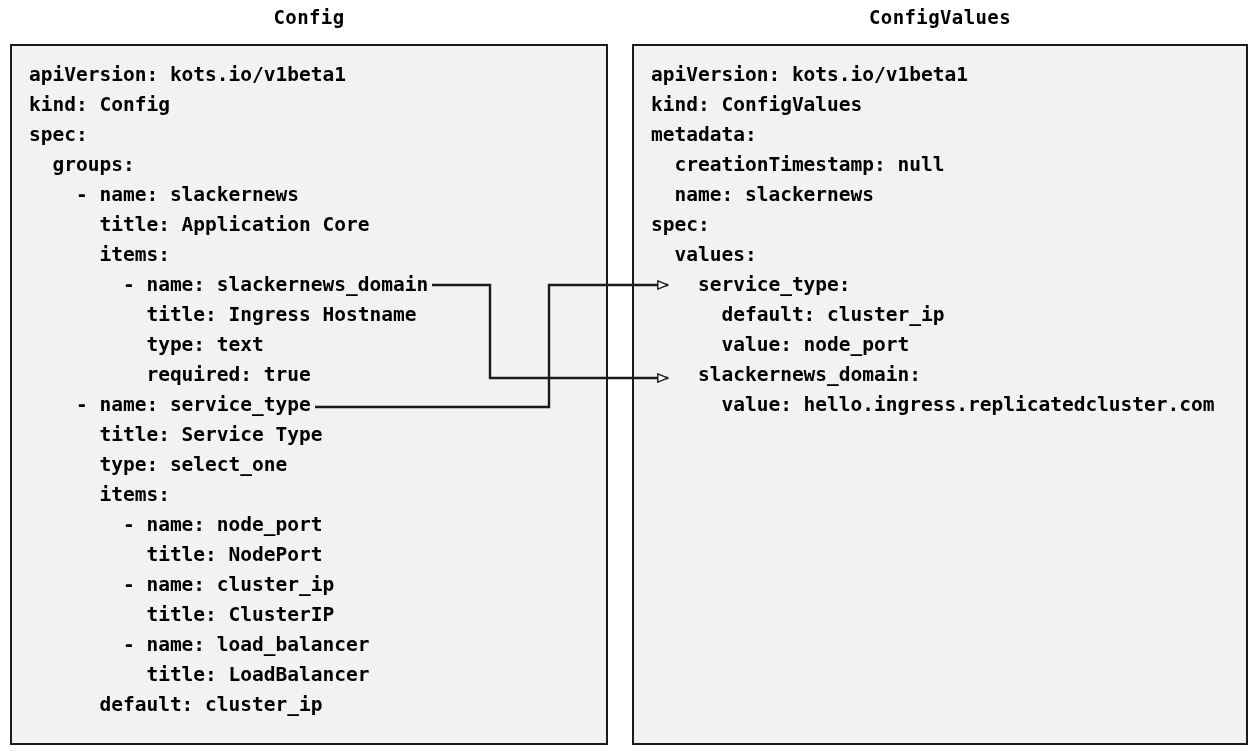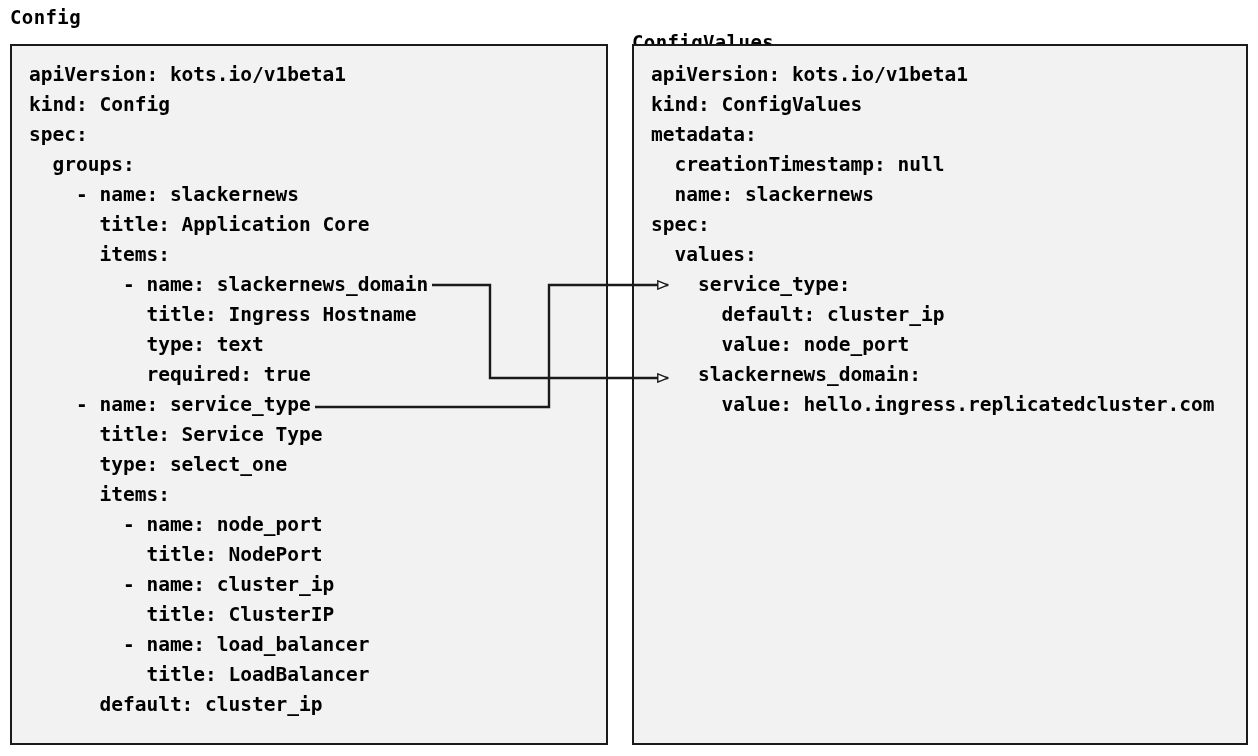--- a/index.html
+++ b/index.html
@@ -22,25 +22,26 @@
     height: 756px;
   }
 
   
   .panel-title {
     position: absolute;
     font-family: "DejaVu Sans Mono", "Liberation Mono", monospace;
     font-weight: bold;
     font-size: 19px;
     color: #000000;
+    text-align: center;
     white-space: pre;
     letter-spacing: 0.4px;
   }
   #title-config  { left: 10px;  top: 6px;  width: 598px; }
-  #title-values  { left: 632px; top: 6px;  width: 616px; margin-top: 25px; }
+  #title-values  { left: 632px; top: 6px;  width: 616px; }
 
   
   .panel {
     position: absolute;
     background: #f2f2f2;
     border: 2px solid #1a1a1a;
     box-sizing: border-box;
     overflow: hidden;
   }
   #panel-config { left: 10px;  top: 44px; width: 598px; height: 701px; }

